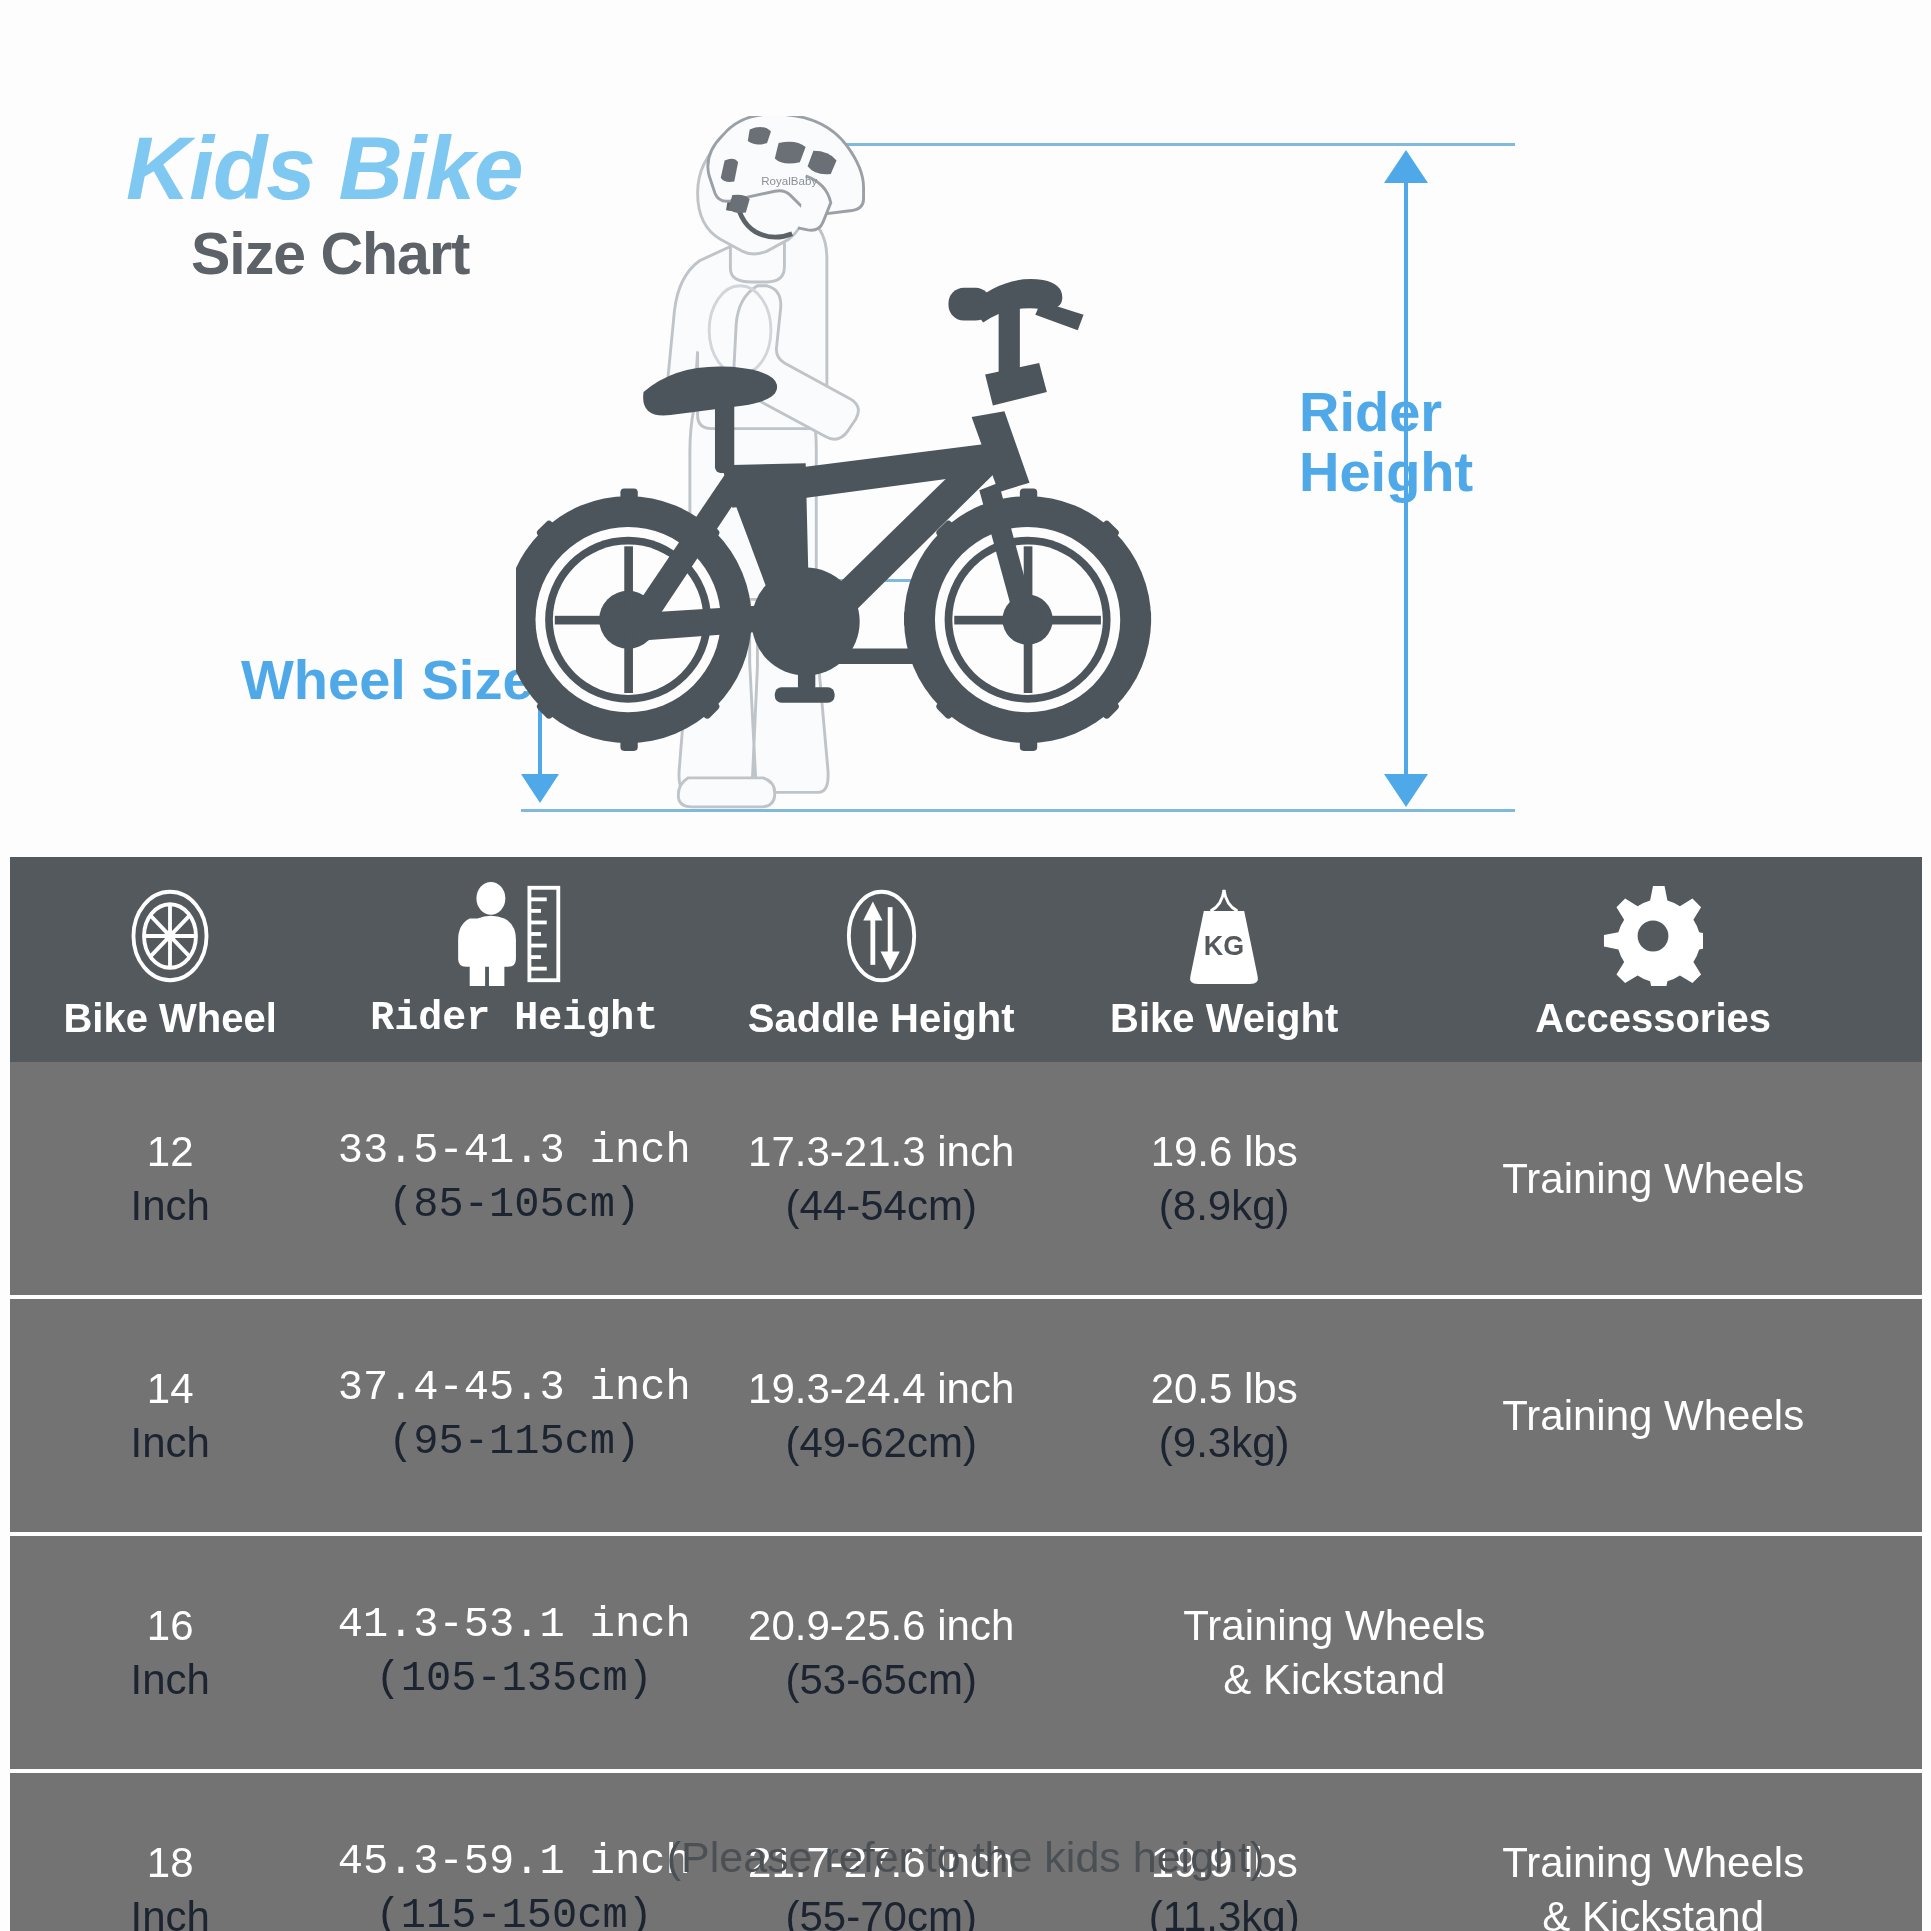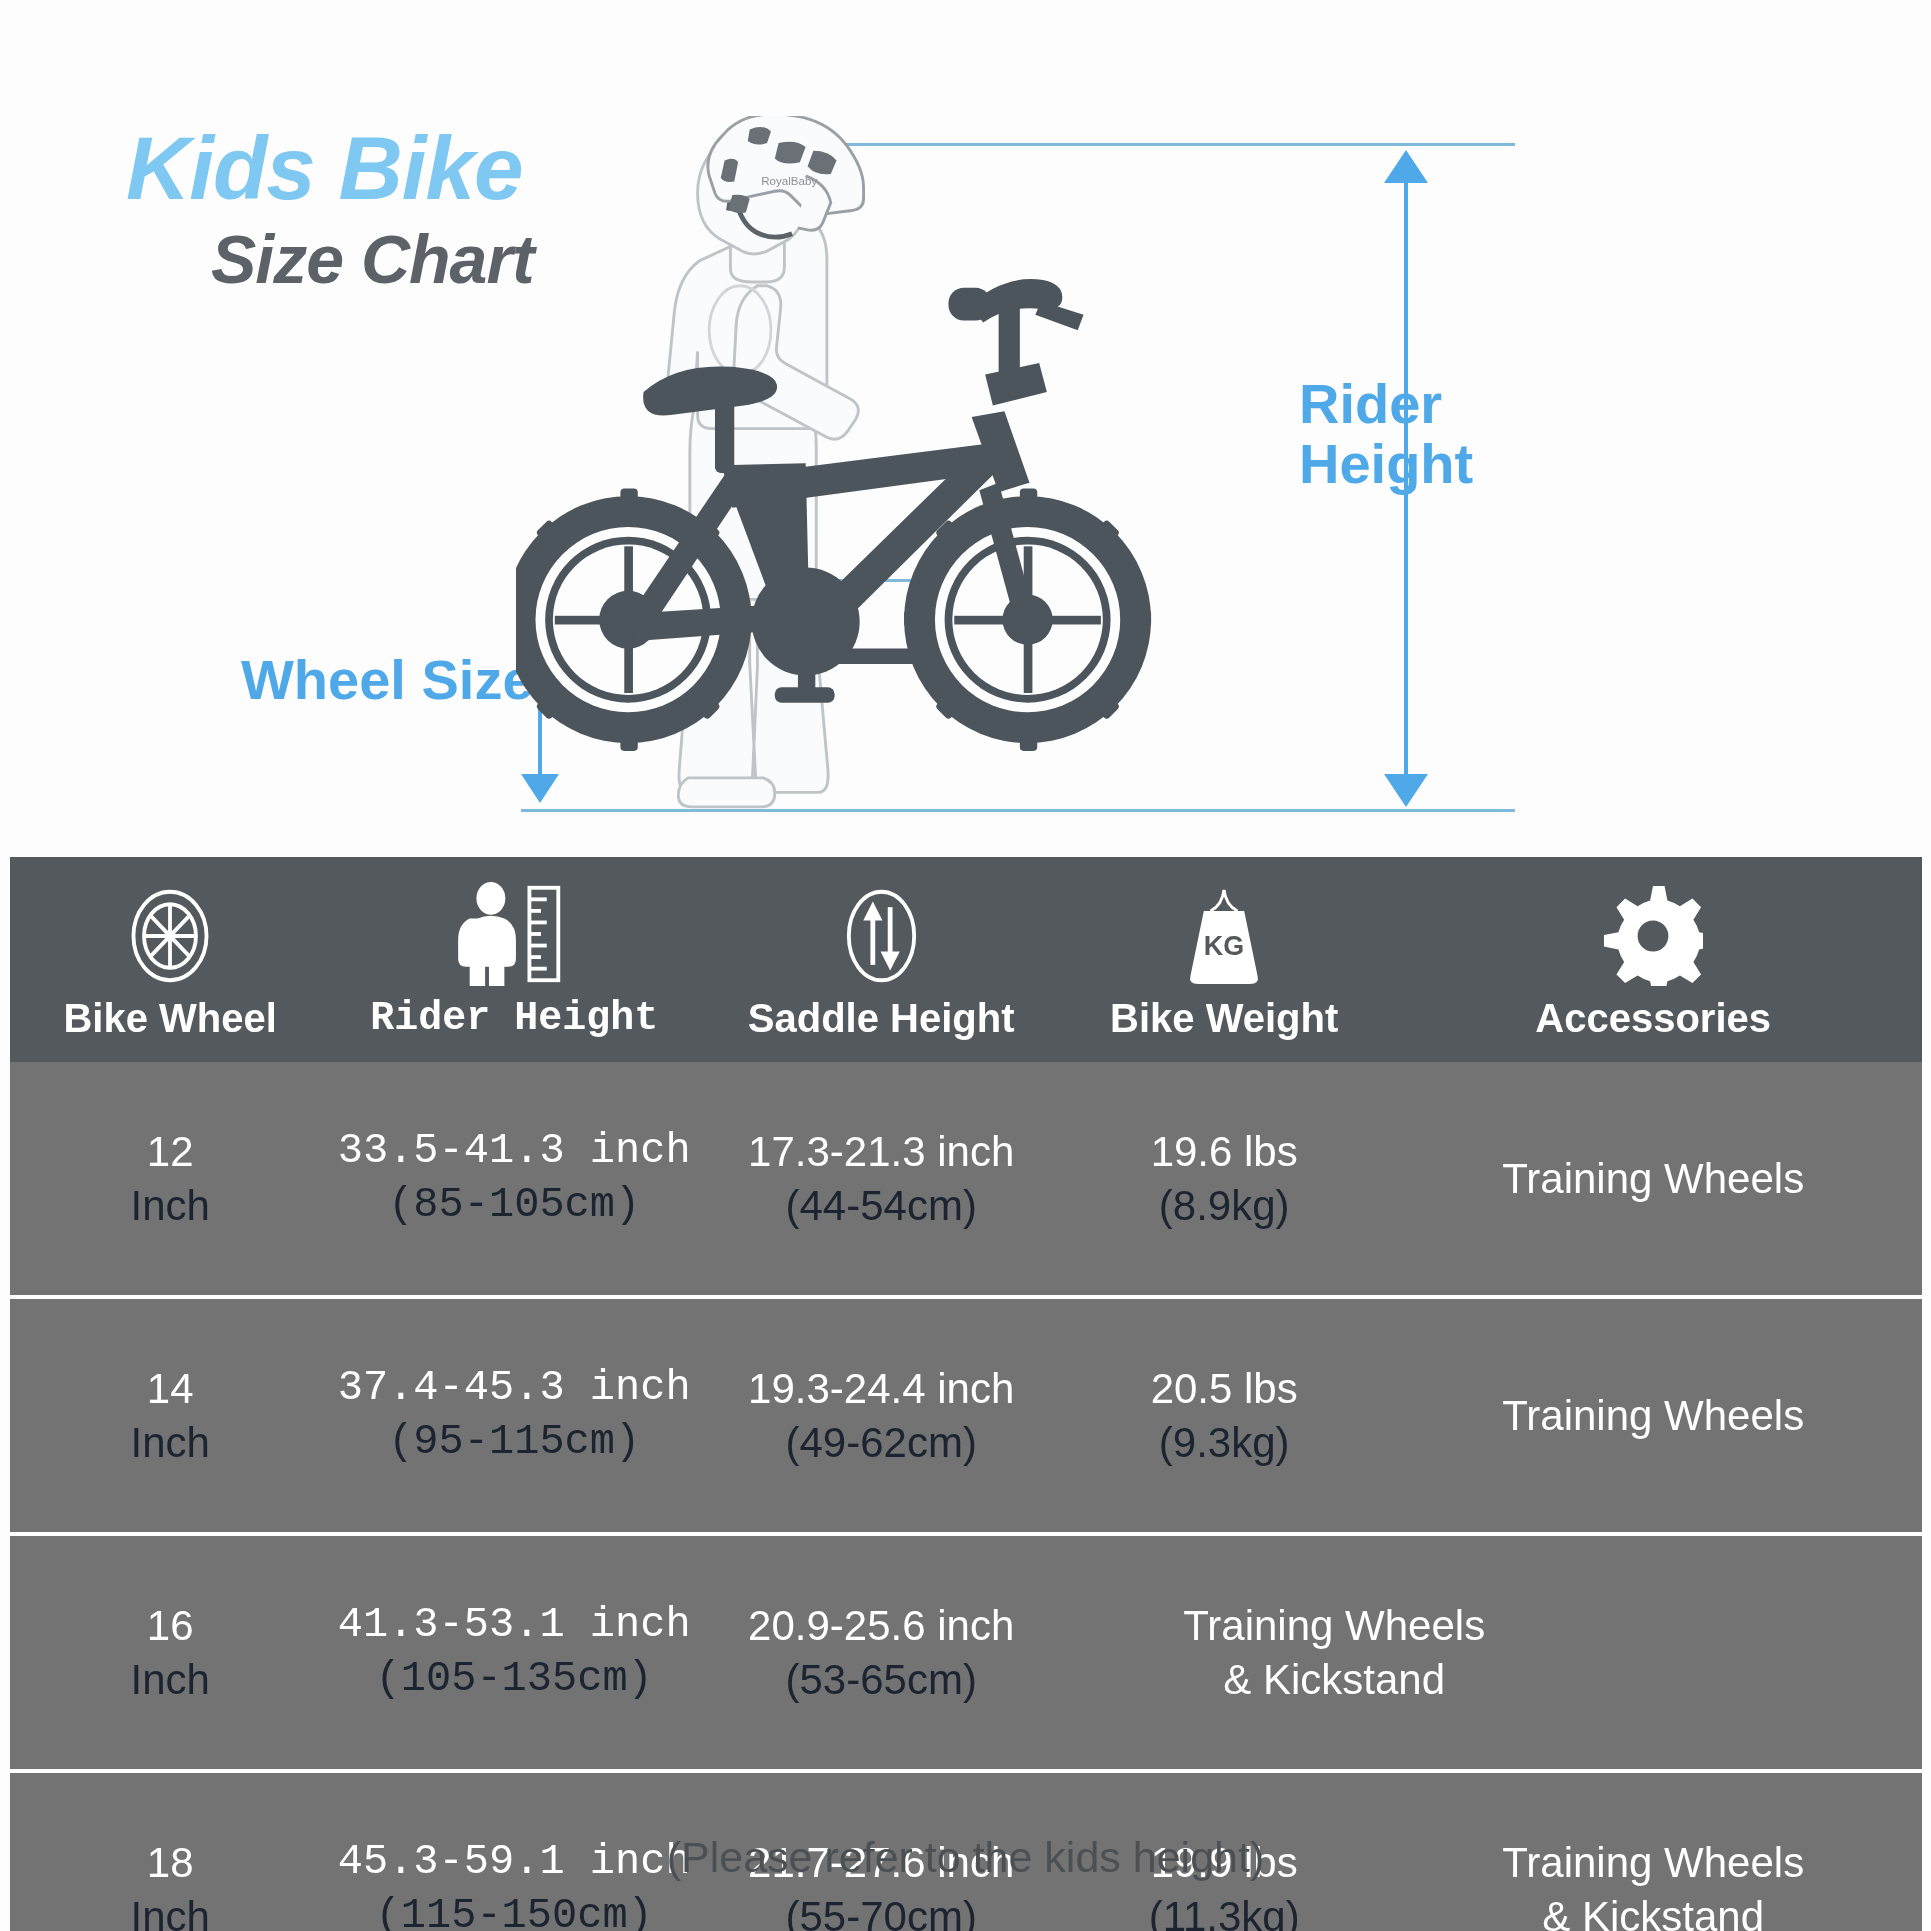--- a/index.html
+++ b/index.html
@@ -15,42 +15,42 @@
   
   .hero{position:relative;width:1931px;height:840px;overflow:hidden;}
 
   .title-block{position:absolute;left:126px;top:124px;width:579px;}
   .title-main{
     font-size:89px;font-weight:bold;font-style:italic;
     color:#7EC8F2;line-height:1.0;letter-spacing:-1px;
     white-space:nowrap;
   }
   .title-sub{
-    font-size:68px;font-weight:bold;font-style:italic;
+    font-size:59px;font-weight:bold;
     color:#5C6268;line-height:1.0;letter-spacing:-1px;
-    margin-top:11.6px;margin-left:85px;white-space:nowrap;
+    margin-top:11.6px;margin-left:65px;white-space:nowrap;
   }
 
   
   .guide-line{position:absolute;background:#7FB9DC;height:2.9px;}
   .gl-top{left:743px;top:143px;width:772px;}
   .gl-wheel{left:521px;top:579px;width:618px;}
   .gl-bottom{left:521px;top:809px;width:994px;}
 
   
   .arrow-col{position:absolute;}
   .arrow-shaft{position:absolute;background:#4FA9E8;width:3.9px;}
   .arrow-head{position:absolute;width:0;height:0;}
   .head-up{border-left:22px solid transparent;border-right:22px solid transparent;border-bottom:33px solid #4FA9E8;}
   .head-down{border-left:22px solid transparent;border-right:22px solid transparent;border-top:33px solid #4FA9E8;}
   .head-up-sm{border-left:19.3px solid transparent;border-right:19.3px solid transparent;border-bottom:29px solid #4FA9E8;}
   .head-down-sm{border-left:19.3px solid transparent;border-right:19.3px solid transparent;border-top:29px solid #4FA9E8;}
 
   .label-rider{
-    position:absolute;left:1299px;top:374px;
+    position:absolute;left:1299px;top:382px;
     font-size:56px;font-weight:bold;color:#4FA9E8;line-height:1.08;
   }
   .label-wheel{
     position:absolute;left:241px;top:650px;
     font-size:56px;font-weight:bold;color:#4FA9E8;line-height:1.08;
     white-space:nowrap;
   }
 
   .illus{position:absolute;left:516px;top:116px;width:753px;height:714px;}
 

